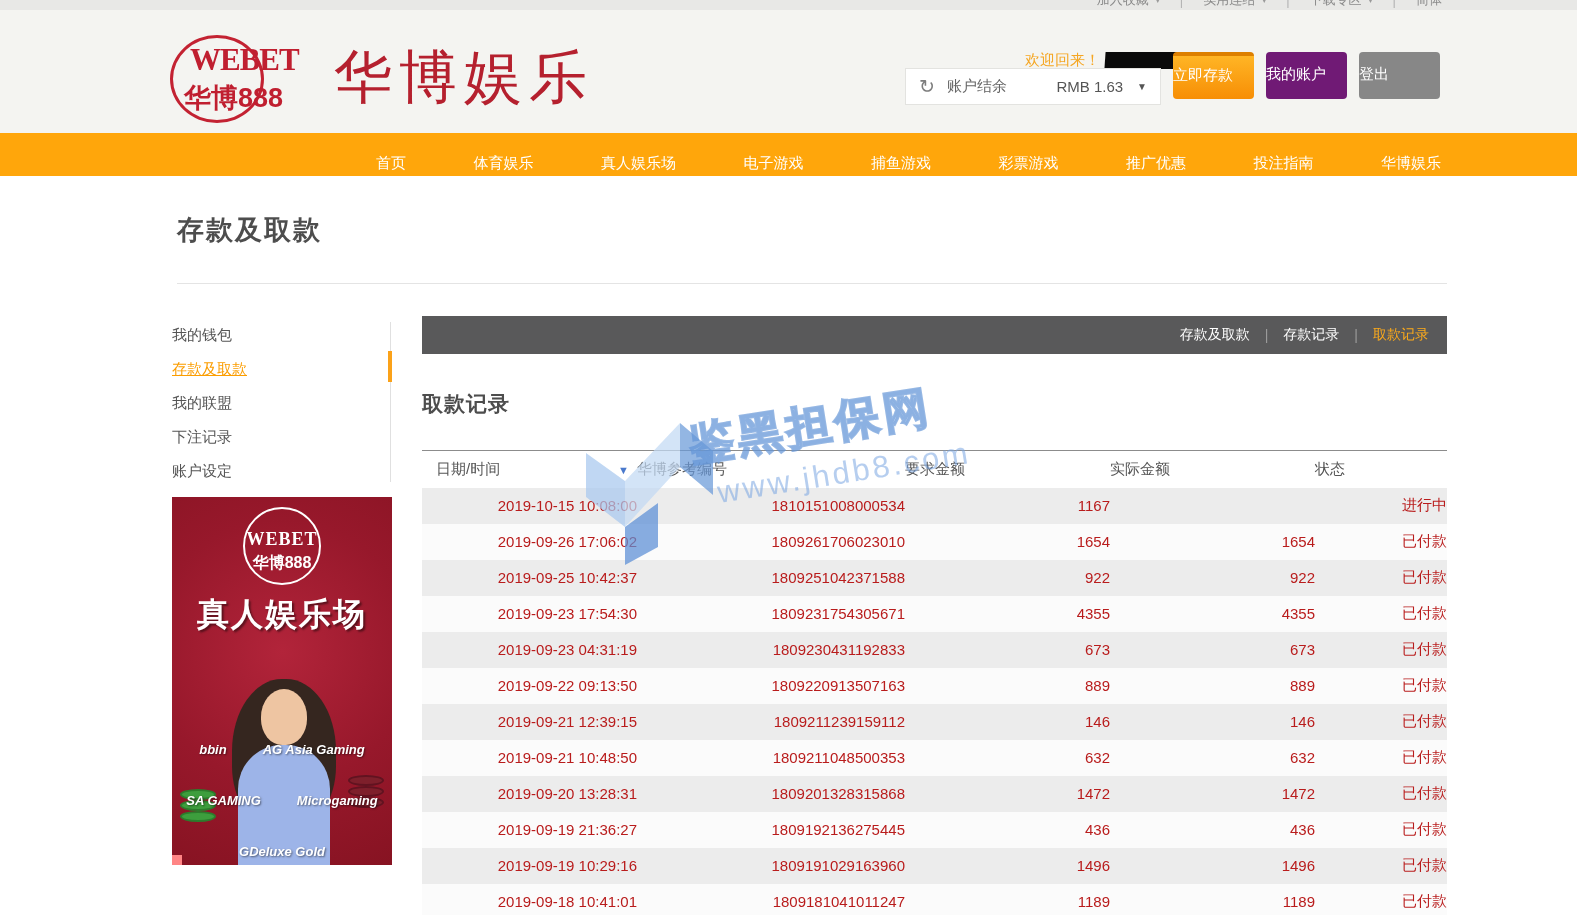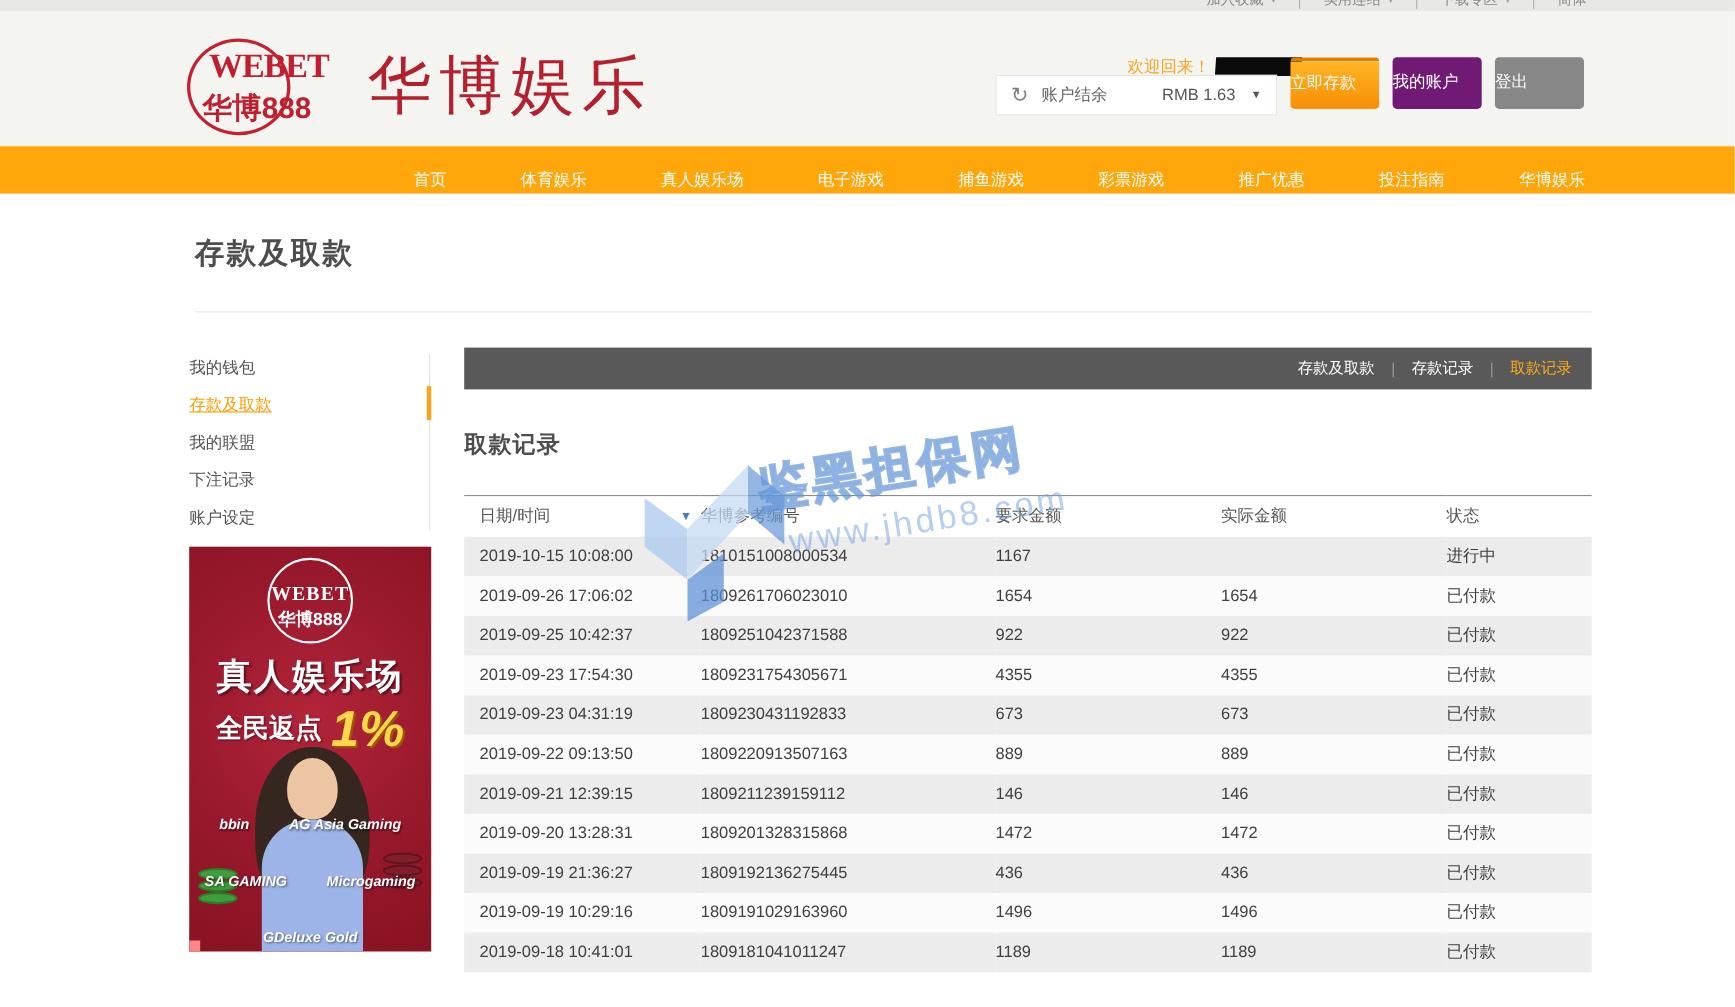--- a/index.html
+++ b/index.html
@@ -119,21 +119,21 @@
 
   .section-title { position:absolute; left:422px; top:390px; font-size:21px;
     font-weight:bold; color:#4d4d4d; letter-spacing:1px; }
 
   
   .tablewrap { position:absolute; left:422px; top:450px; width:1025px; }
   table { width:100%; border-collapse:collapse; border-top:1px solid #8c8c8c;
     table-layout:fixed; }
   th { height:37px; font-size:15px; font-weight:400; color:#555;
     text-align:left; position:relative; cursor:pointer; }
-  td { height:36px; font-size:15px; color:#404040; }
+  td { height:36px; font-size:15px; color:#b91c1c;text-align:right; }
   th:first-child, td:first-child { padding-left:14px; }
   col.c1{width:215px;} col.c2{width:268px;} col.c3{width:205px;}
   col.c4{width:205px;} col.c5{width:132px;}
   tbody tr:nth-child(odd)  { background:#ececec; }
   tbody tr:nth-child(even) { background:#fbfbfb; }
   .sort-ic { position:absolute; right:8px; top:13px; font-size:11px;
     color:#4a79cc; }
 
   
   .wm { position:absolute; pointer-events:none; z-index:5; }
@@ -211,24 +211,20 @@
     <span class="side-item">账户设定</span>
   </div>
 <div class="side-border"></div>
 <div class="side-active-ind"></div>
 
 <div class="banner">
   <span class="bn-circle"></span>
   <div class="bn-webet">WEBET</div>
   <div class="bn-888">华博888</div>
   <div class="bn-line1">真人娱乐场</div>
-  <div class="bn-line2">
-    <span class="t">全民返点</span>
-    <span class="p">1%</span>
-  </div>
   <div class="bn-hair"></div>
   <div class="bn-face"></div>
   <div class="bn-body"></div>
   <span class="chip g" style="left:8px;  top:292px;"></span>
   <span class="chip g" style="left:8px;  top:303px;"></span>
   <span class="chip g" style="left:8px;  top:314px;"></span>
   <span class="chip r" style="left:176px; top:278px;"></span>
   <span class="chip r" style="left:176px; top:289px;"></span>
   <span class="chip r" style="left:176px; top:300px;"></span>
   <div class="bn-providers" id="bn-providers">
@@ -313,20 +309,27 @@
           <td>已付款</td>
         </tr>
         <tr>
           <td>2019-09-21 12:39:15</td>
           <td>1809211239159112</td>
           <td>146</td>
           <td>146</td>
           <td>已付款</td>
         </tr>
         <tr>
+          <td>2019-09-21 10:48:50</td>
+          <td>1809211048500353</td>
+          <td>632</td>
+          <td>632</td>
+          <td>已付款</td>
+        </tr>
+        <tr>
           <td>2019-09-20 13:28:31</td>
           <td>1809201328315868</td>
           <td>1472</td>
           <td>1472</td>
           <td>已付款</td>
         </tr>
         <tr>
           <td>2019-09-19 21:36:27</td>
           <td>1809192136275445</td>
           <td>436</td>

